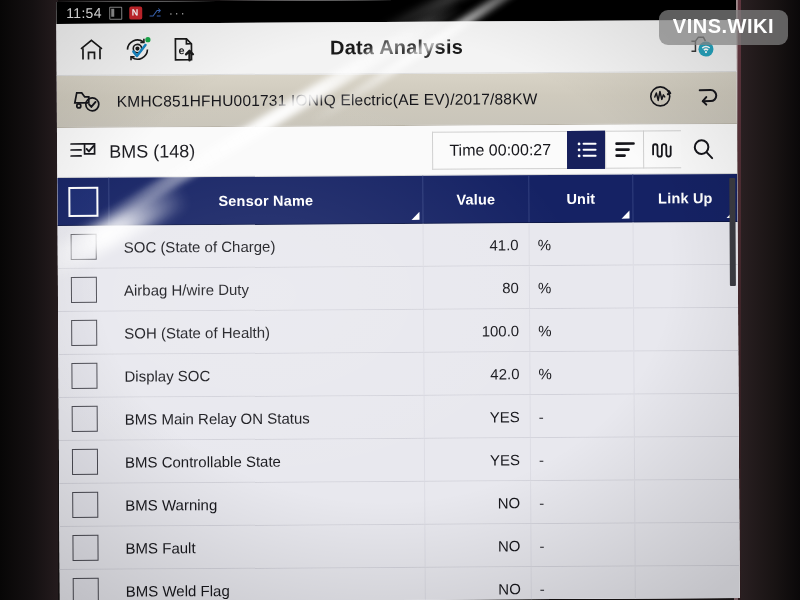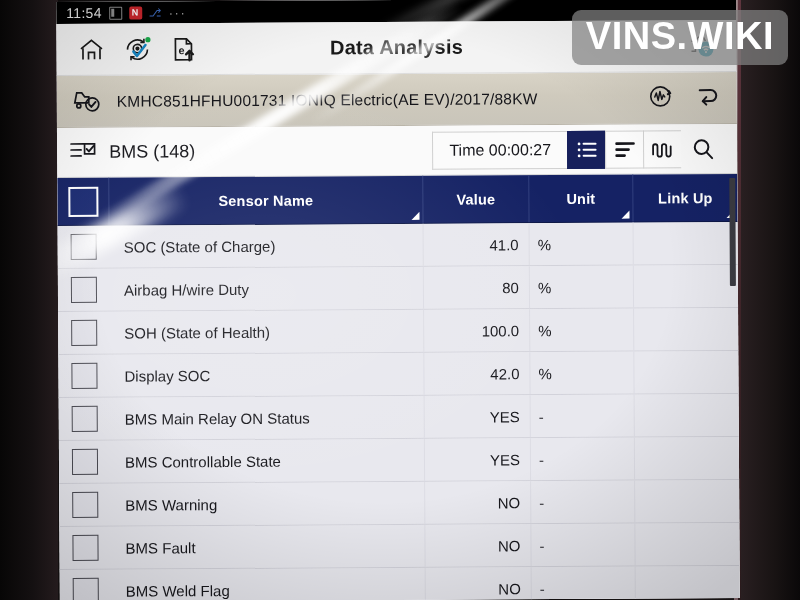--- a/index.html
+++ b/index.html
@@ -159,21 +159,21 @@
   }
   .vignette{
     position:absolute; inset:0; pointer-events:none;
     background:radial-gradient(ellipse 520px 420px at 48% 45%,rgba(0,0,0,0) 55%,rgba(0,0,0,.16) 100%);
   }
 
   
   .watermark{
     position:absolute; right:12px; top:10px;
     background:rgba(130,130,130,.72);
-    color:#ffffff; font-size:38px; font-weight:bold; letter-spacing:.5px;
+    color:#ffffff; font-size:20px; font-weight:bold; letter-spacing:.5px;
     padding:5px 14px 7px; border-radius:9px;
     font-family:"Liberation Sans", sans-serif;
   }
 </style>
 </head>
 <body>
 
 <div id="photo">
   <div class="bezel-left"></div>
   <div class="bezel-right"></div>

